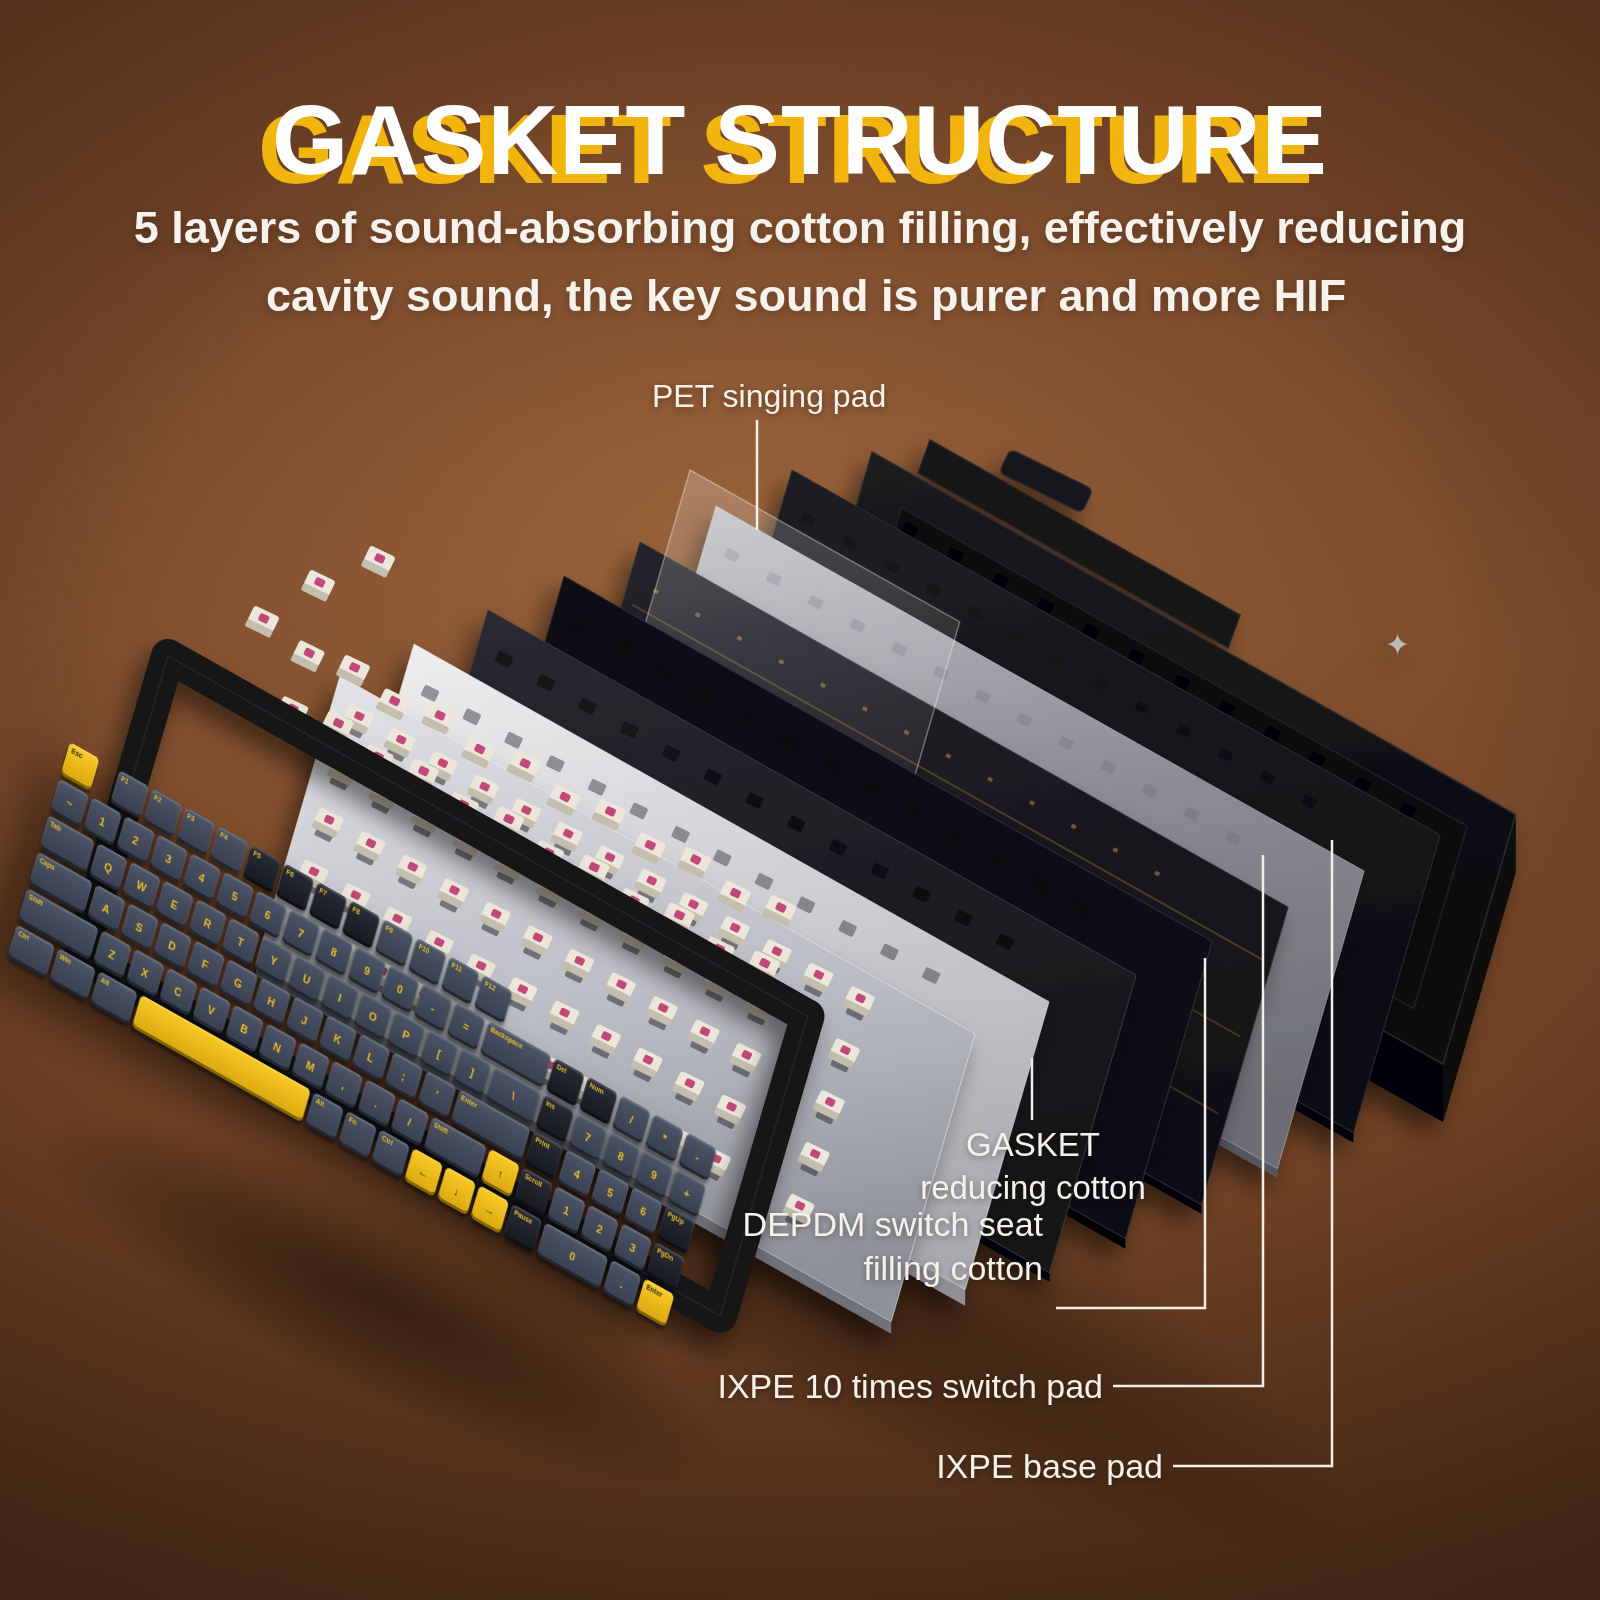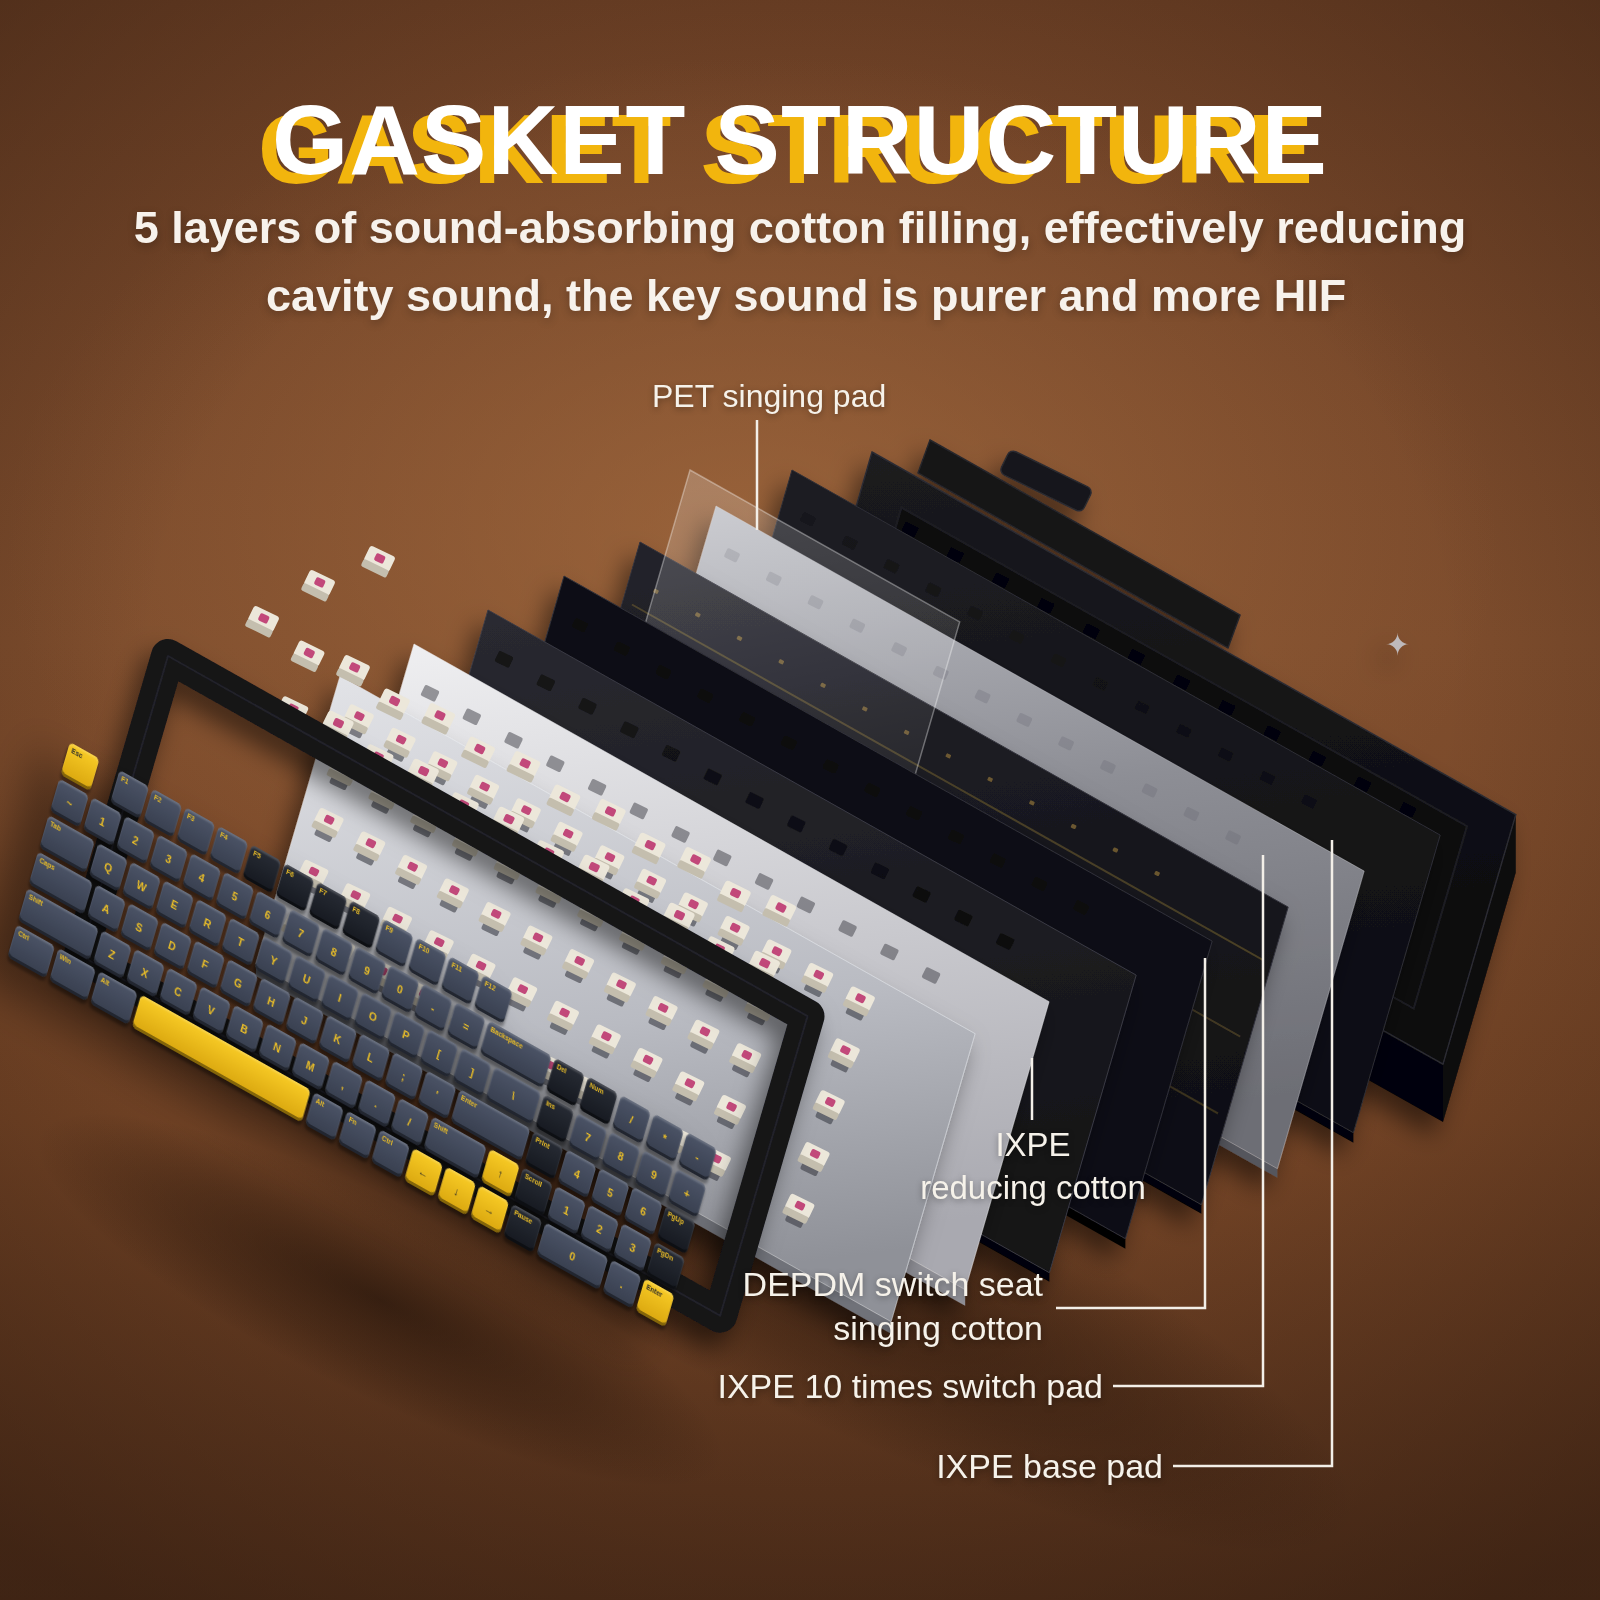--- a/index.html
+++ b/index.html
@@ -22,21 +22,21 @@
     font-size:45px;font-weight:700;color:#f7f2ec;line-height:1.32;margin:0;
     text-shadow:0 3px 8px rgba(0,0,0,.25);
   }
   .subtitle.l2{top:266px;margin-left:6px;}
   .lbl{
     position:absolute;color:#f6f2ea;font-size:32px;font-weight:500;line-height:1.3;
     text-shadow:0 2px 6px rgba(0,0,0,.35);white-space:nowrap;
   }
   .lbl-pet{left:652px;top:376px;}
   .lbl-sandwich{left:915px;top:1124px;width:236px;text-align:center;white-space:normal;font-size:33px;}
-  .lbl-depdm{right:557px;top:1262px;text-align:right;font-size:34px;}
+  .lbl-depdm{right:557px;top:1202px;text-align:right;font-size:34px;}
   .lbl-ixpe{right:497px;top:1364px;font-size:34px;}
   .lbl-base{right:437px;top:1444px;font-size:34px;}
   svg.scene{position:absolute;left:0;top:0;}
   
   .keycaps{
     position:absolute;left:70px;top:742px;width:770px;
     transform-origin:0 0;
     transform:matrix(0.87,0.49,-0.28,0.96,0,0);
     filter:drop-shadow(-26px 28px 22px rgba(0,0,0,.45));
   }
@@ -1101,23 +1101,23 @@
           <span>.</span>
         </div>
         <div class="key c-y" style="width: 34px;">
           <span class="sm">Enter</span>
         </div>
       </div>
     </div>
 
   <div class="lbl lbl-pet">PET singing pad</div>
   <div class="lbl lbl-sandwich">
-    <div>IXPE</div>
+    <div>GASKET</div>
     <div>reducing cotton</div>
   </div>
   <div class="lbl lbl-depdm">
     <div>DEPDM switch seat</div>
-    <div>singing cotton</div>
+    <div>filling cotton</div>
   </div>
   <div class="lbl lbl-ixpe">IXPE 10 times switch pad</div>
   <div class="lbl lbl-base">IXPE base pad</div>
 
 </div>
 
 </body></html>

